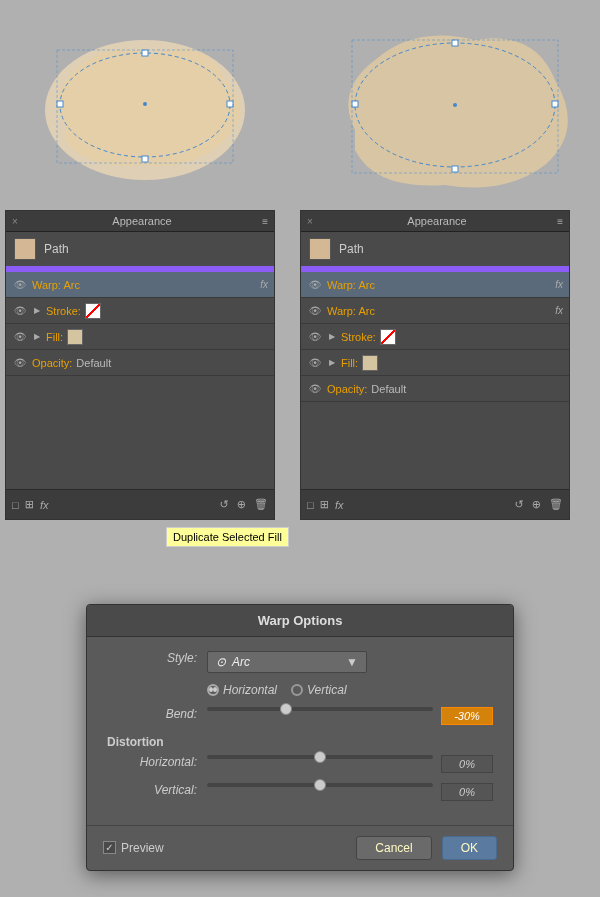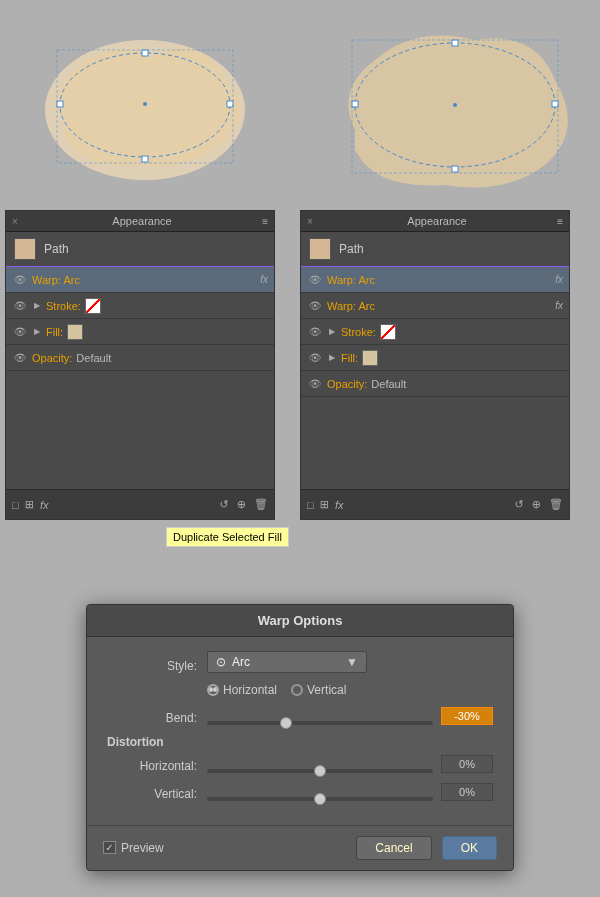--- a/index.html
+++ b/index.html
@@ -55,21 +55,21 @@
       justify-content: space-between;
       background: #3c3c3c;
       padding: 4px 6px;
       border-bottom: 1px solid #222;
     }
 
     .panel-title-row {
       display: flex;
       align-items: center;
       padding: 6px 8px;
-      border-bottom: 1px solid #8b5cf6;
+      border-bottom: 6px solid #8b5cf6;
     }
 
     .panel-thumbnail {
       width: 22px;
       height: 22px;
       background: #d4b896;
       border: 1px solid #555;
       margin-right: 8px;
     }
 
@@ -215,22 +215,23 @@
       border-bottom: 1px solid #333;
       border-radius: 4px 4px 0 0;
     }
 
     .dialog-body {
       padding: 14px 20px;
     }
 
     .dialog-row {
       display: flex;
-      align-items: flex-end;
+      align-items: flex-start;
       margin-bottom: 10px;
+      font-style: italic;
     }
 
     .dialog-label {
       color: #ccc;
       font-size: 12px;
       width: 90px;
       text-align: right;
       margin-right: 10px;
     }
 

